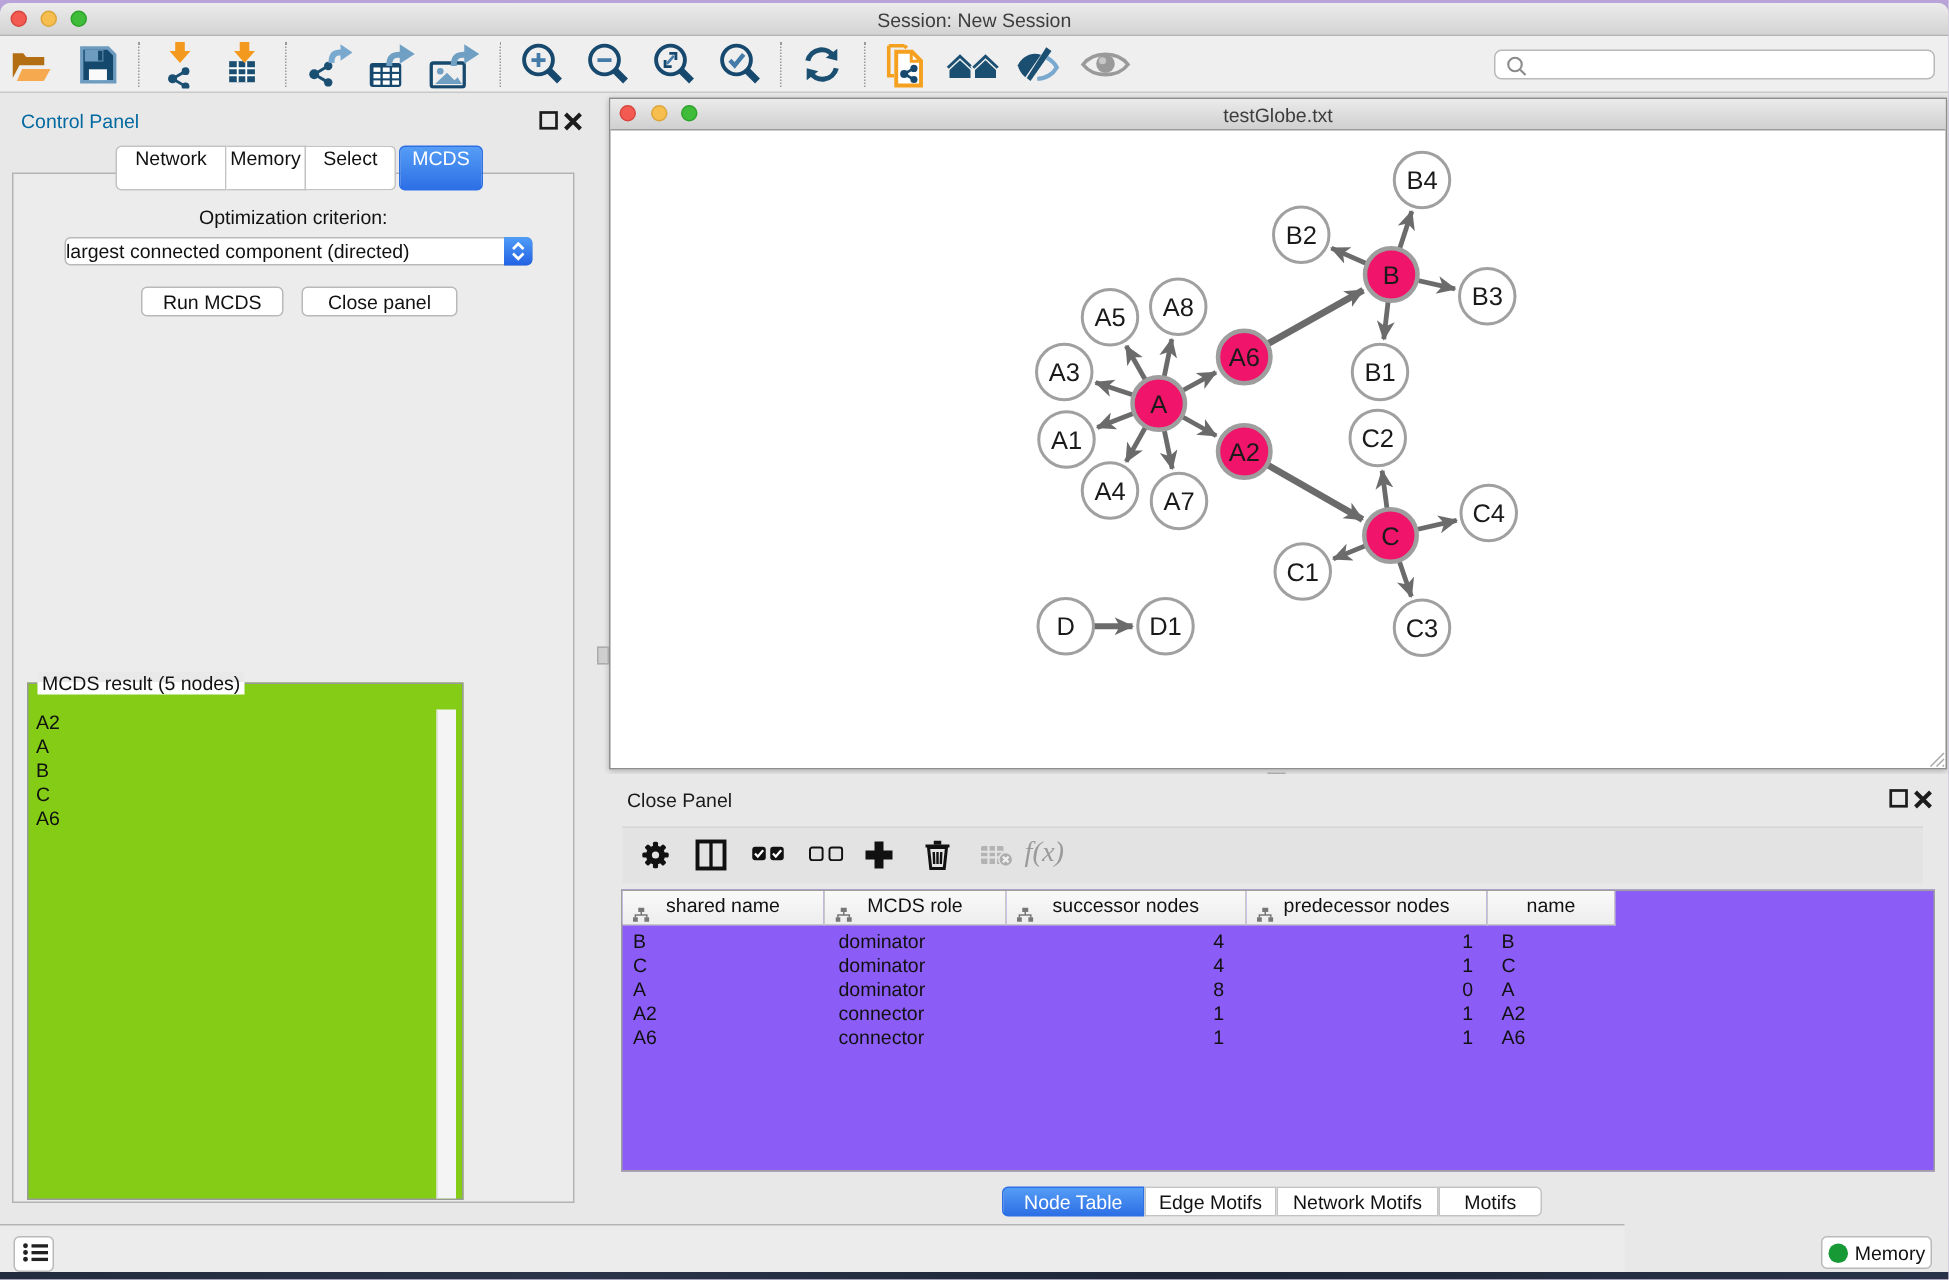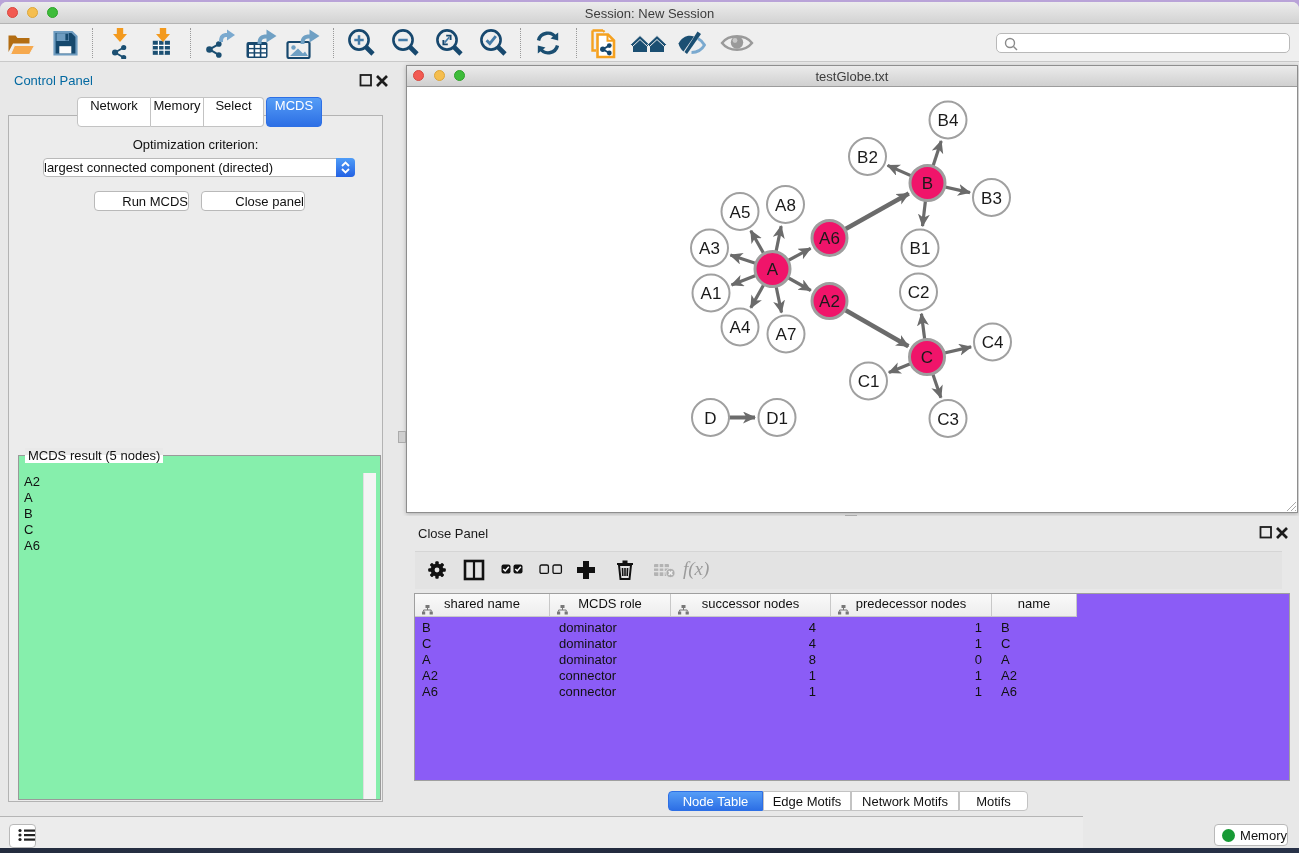--- a/index.html
+++ b/index.html
@@ -10,34 +10,34 @@
 .tl{position:absolute;top:5px;width:11px;height:11px;border-radius:50%}
 #toolbar{position:absolute;left:0;top:22px;width:1299px;height:38px;background:#efefef;border-bottom:1px solid #c9c9c9}
 .tbi{position:absolute;top:3px;width:32px;height:32px}
 .tbsep{position:absolute;top:4px;height:30px;width:0;border-left:1px dotted #9a9a9a}
 #searchbox{position:absolute;left:996px;top:9px;width:294px;height:20px;background:#fff;border:1px solid #b9b9b9;border-radius:5px}
 #cpanel{position:absolute;left:0;top:60px;width:391px;height:756px;background:#e8e8e8}
 #cpanel .title{position:absolute;left:14px;top:11px;font-size:13px;color:#0369a1}
 .pbox{position:absolute;border:1px solid #b3b3b3;background:#ececec}
 .tab{position:absolute;top:35px;height:30px;font-size:13px;text-align:center;background:#fff;border:1px solid #c3c3c3;color:#111;line-height:15px}
 .tabsel{background:linear-gradient(#559df6,#2d6fe5);color:#fff;border:1px solid #2d6fe5;border-radius:4px}
-.btn{position:absolute;background:#fff;border:1px solid #b9b9b9;border-radius:4px;font-size:13px;text-align:right;color:#111}
+.btn{position:absolute;background:#fff;border:1px solid #b9b9b9;border-radius:4px;font-size:13px;text-align:center;color:#111}
 #netwin{position:absolute;left:406px;top:63px;width:892px;height:448px;background:#fff;border:1px solid #8e8e8e;box-shadow:0 1px 4px rgba(0,0,0,.25)}
 #nettb{position:absolute;left:0;top:0;width:100%;height:21px;background:linear-gradient(#ebebeb,#d0d0d0);border-bottom:1px solid #9c9c9c}
 #nettb .t{position:absolute;width:100%;text-align:center;top:3px;font-size:13px;color:#3c3c3c}
 #tpanel{position:absolute;left:391px;top:514px;width:908px;height:302px;background:#e8e8e8}
 #tpanel .title{position:absolute;left:27px;top:9.5px;font-size:13px;color:#1a1a1a}
 #ttoolbar{position:absolute;left:24px;top:35px;width:867px;height:38px;background:#e3e3e3;border-top:1px solid #d5d5d5}
 #ttable{position:absolute;left:23px;top:77px;width:876px;height:188px;background:#8b5cf6;border:1px solid #9f9f9f;font-size:13px}
 .hd{position:absolute;top:0;height:23px;background:linear-gradient(#fafafa,#ededed);border-right:1px solid #c8c8c8;border-bottom:1px solid #c8c8c8;font-size:13px;color:#111;text-align:center;line-height:20px}
 .cell{position:absolute;height:16px;font-size:13px;color:#111}
 .btab{position:absolute;top:275px;height:20px;background:#fff;border:1px solid #c3c3c3;font-size:13px;line-height:20px;text-align:center;color:#111}
 #statusbar{position:absolute;left:0;top:814px;width:1083px;height:32px;background:#ececec;border-top:1px solid #b5b5b5}
 #deskbottom{position:absolute;left:0;top:848px;width:1299px;height:5px;background:linear-gradient(90deg,#232c3e,#2a3349 30%,#1e2638 60%,#283248)}
-.grp{position:absolute;left:18px;top:393px;width:363px;height:345px;background:#86efac;border:1px solid #9a9a9a}
+.grp{position:absolute;left:18px;top:393px;width:291px;height:345px;background:#84cc16;border:1px solid #9a9a9a}
 .grp .gt{position:absolute;left:6px;top:-8px;background:linear-gradient(#e9e9e9 46%,#fff 46%);padding:0 3px;font-size:13px;color:#111}
 </style></head>
 <body>
 <div id="app">
   <div id="titlebar">
     <div class="tl" style="left:7px;background:#f25a52;border:0.5px solid #d8473f"></div>
     <div class="tl" style="left:27px;background:#f5be4f;border:0.5px solid #dca63a"></div>
     <div class="tl" style="left:47px;background:#3ebc3a;border:0.5px solid #2ea32b"></div>
     <div class="t">Session: New Session</div>
   </div>

